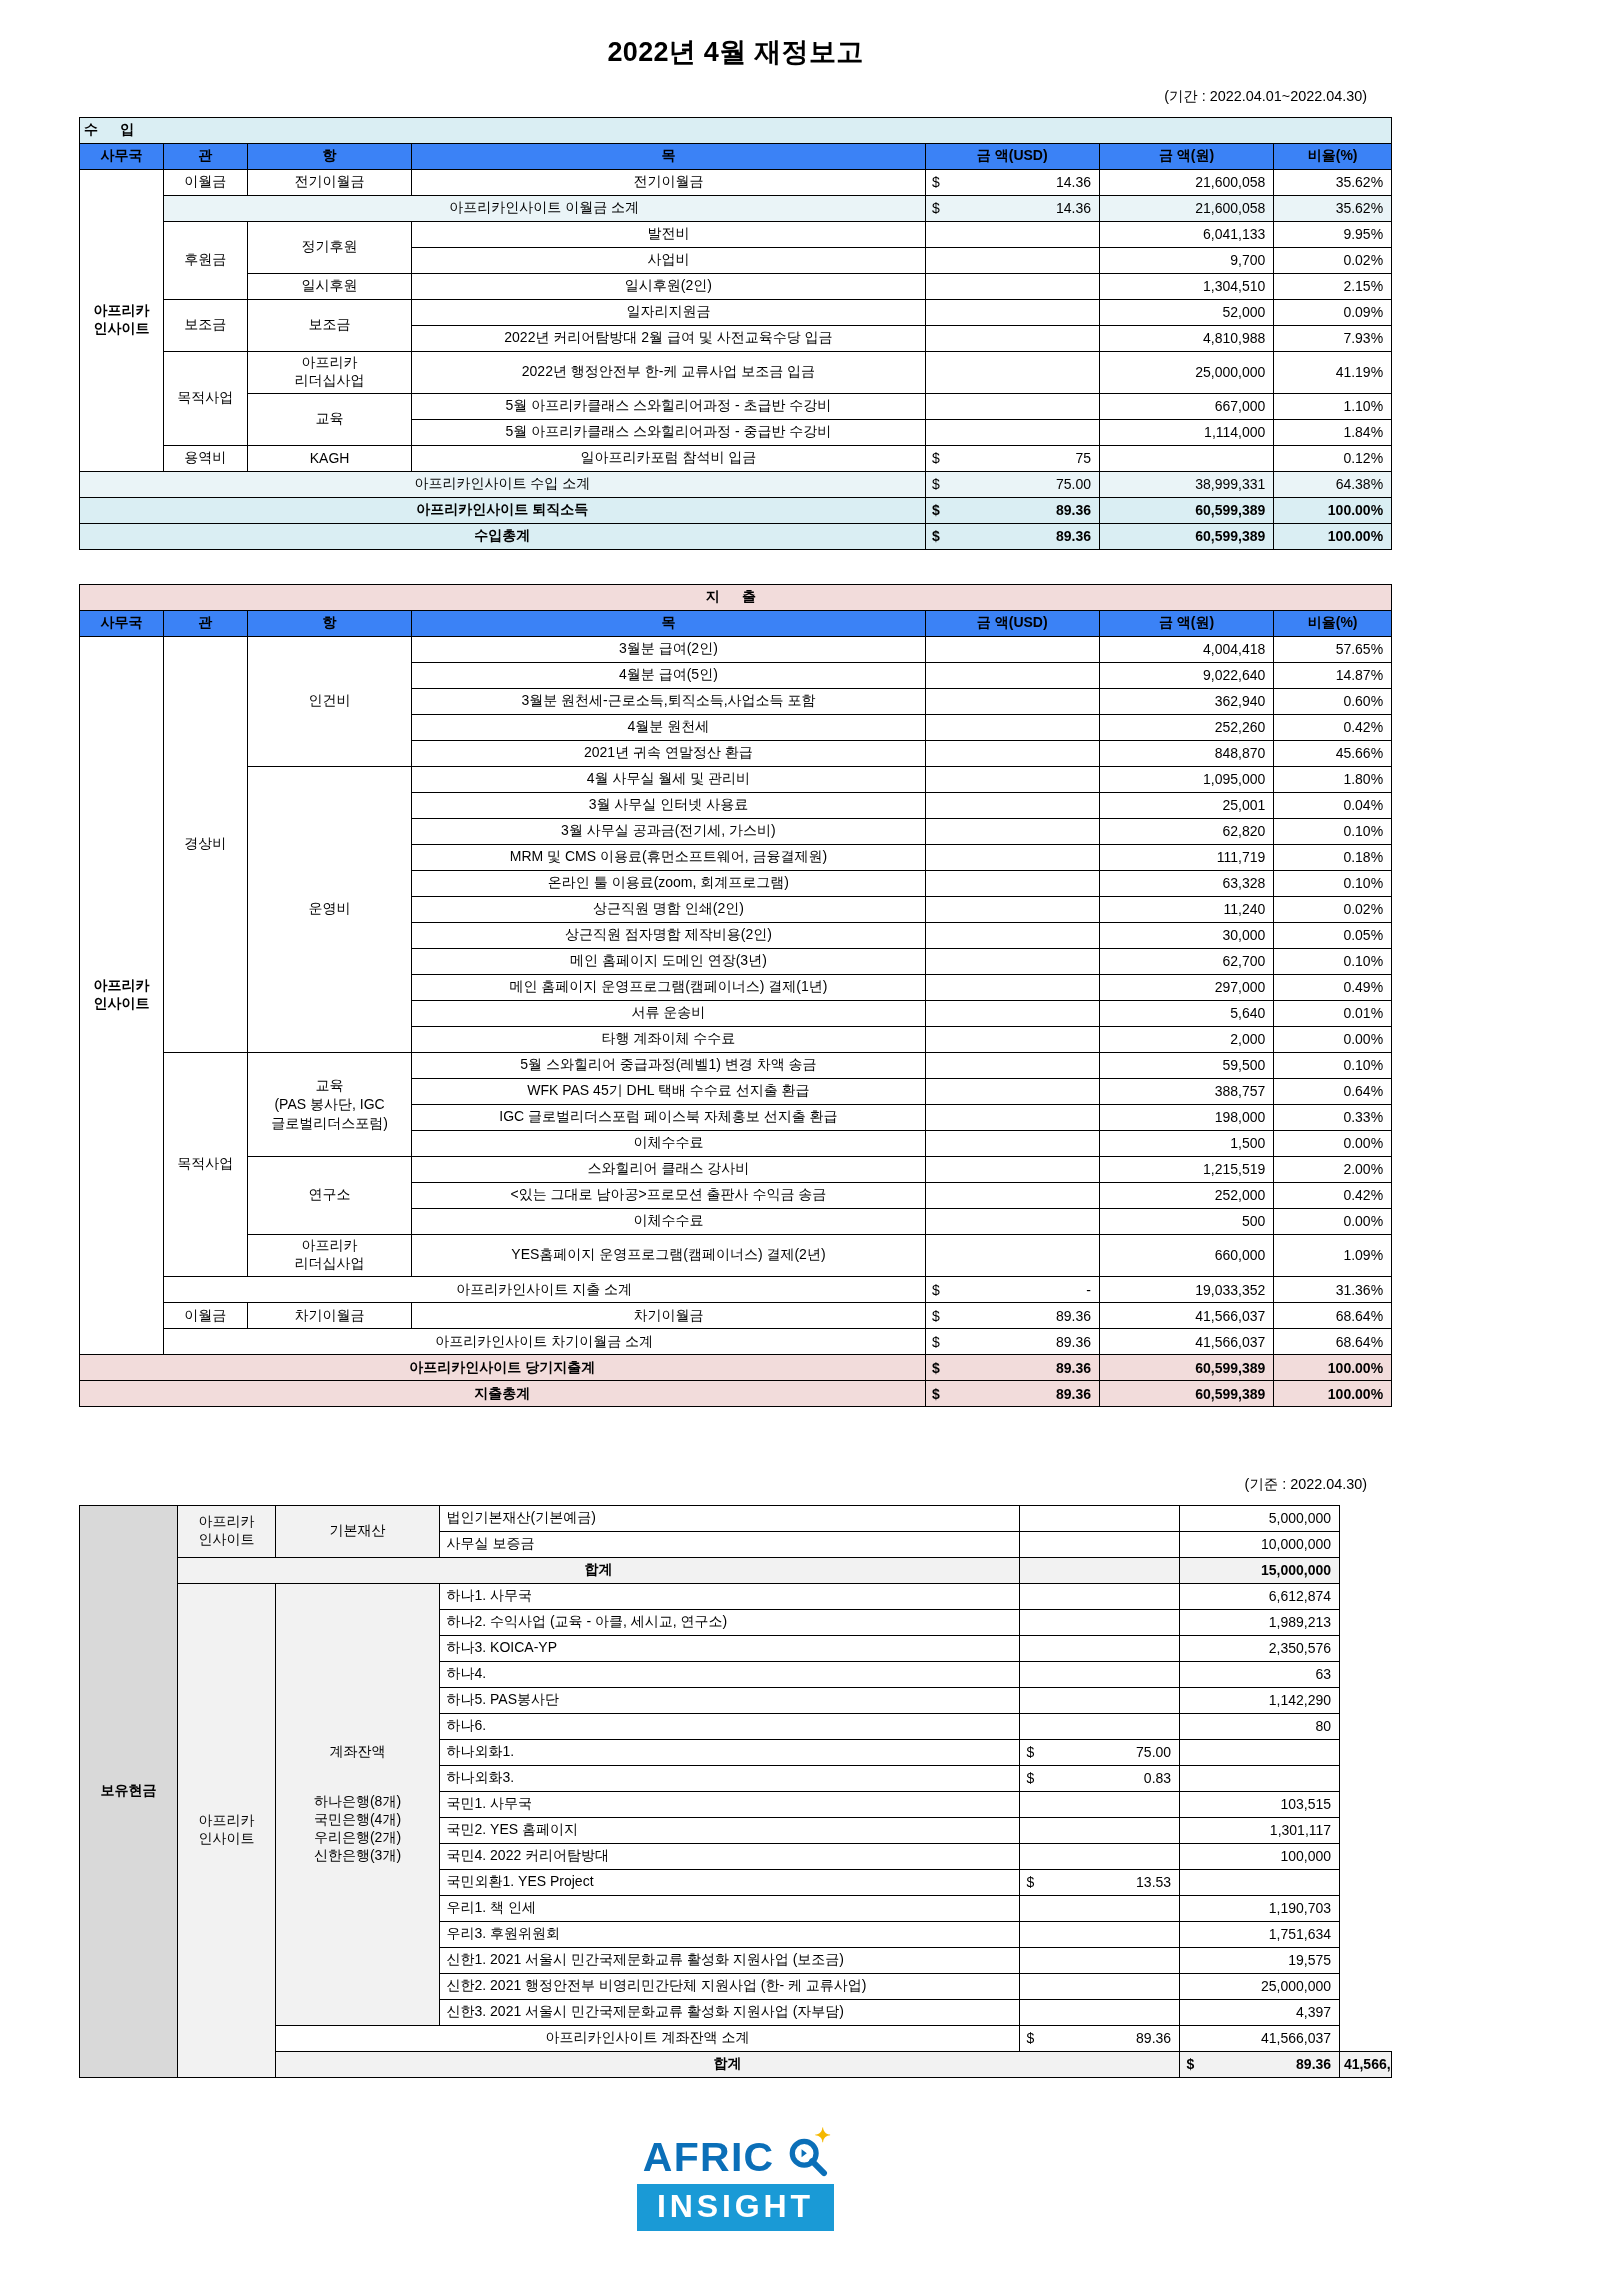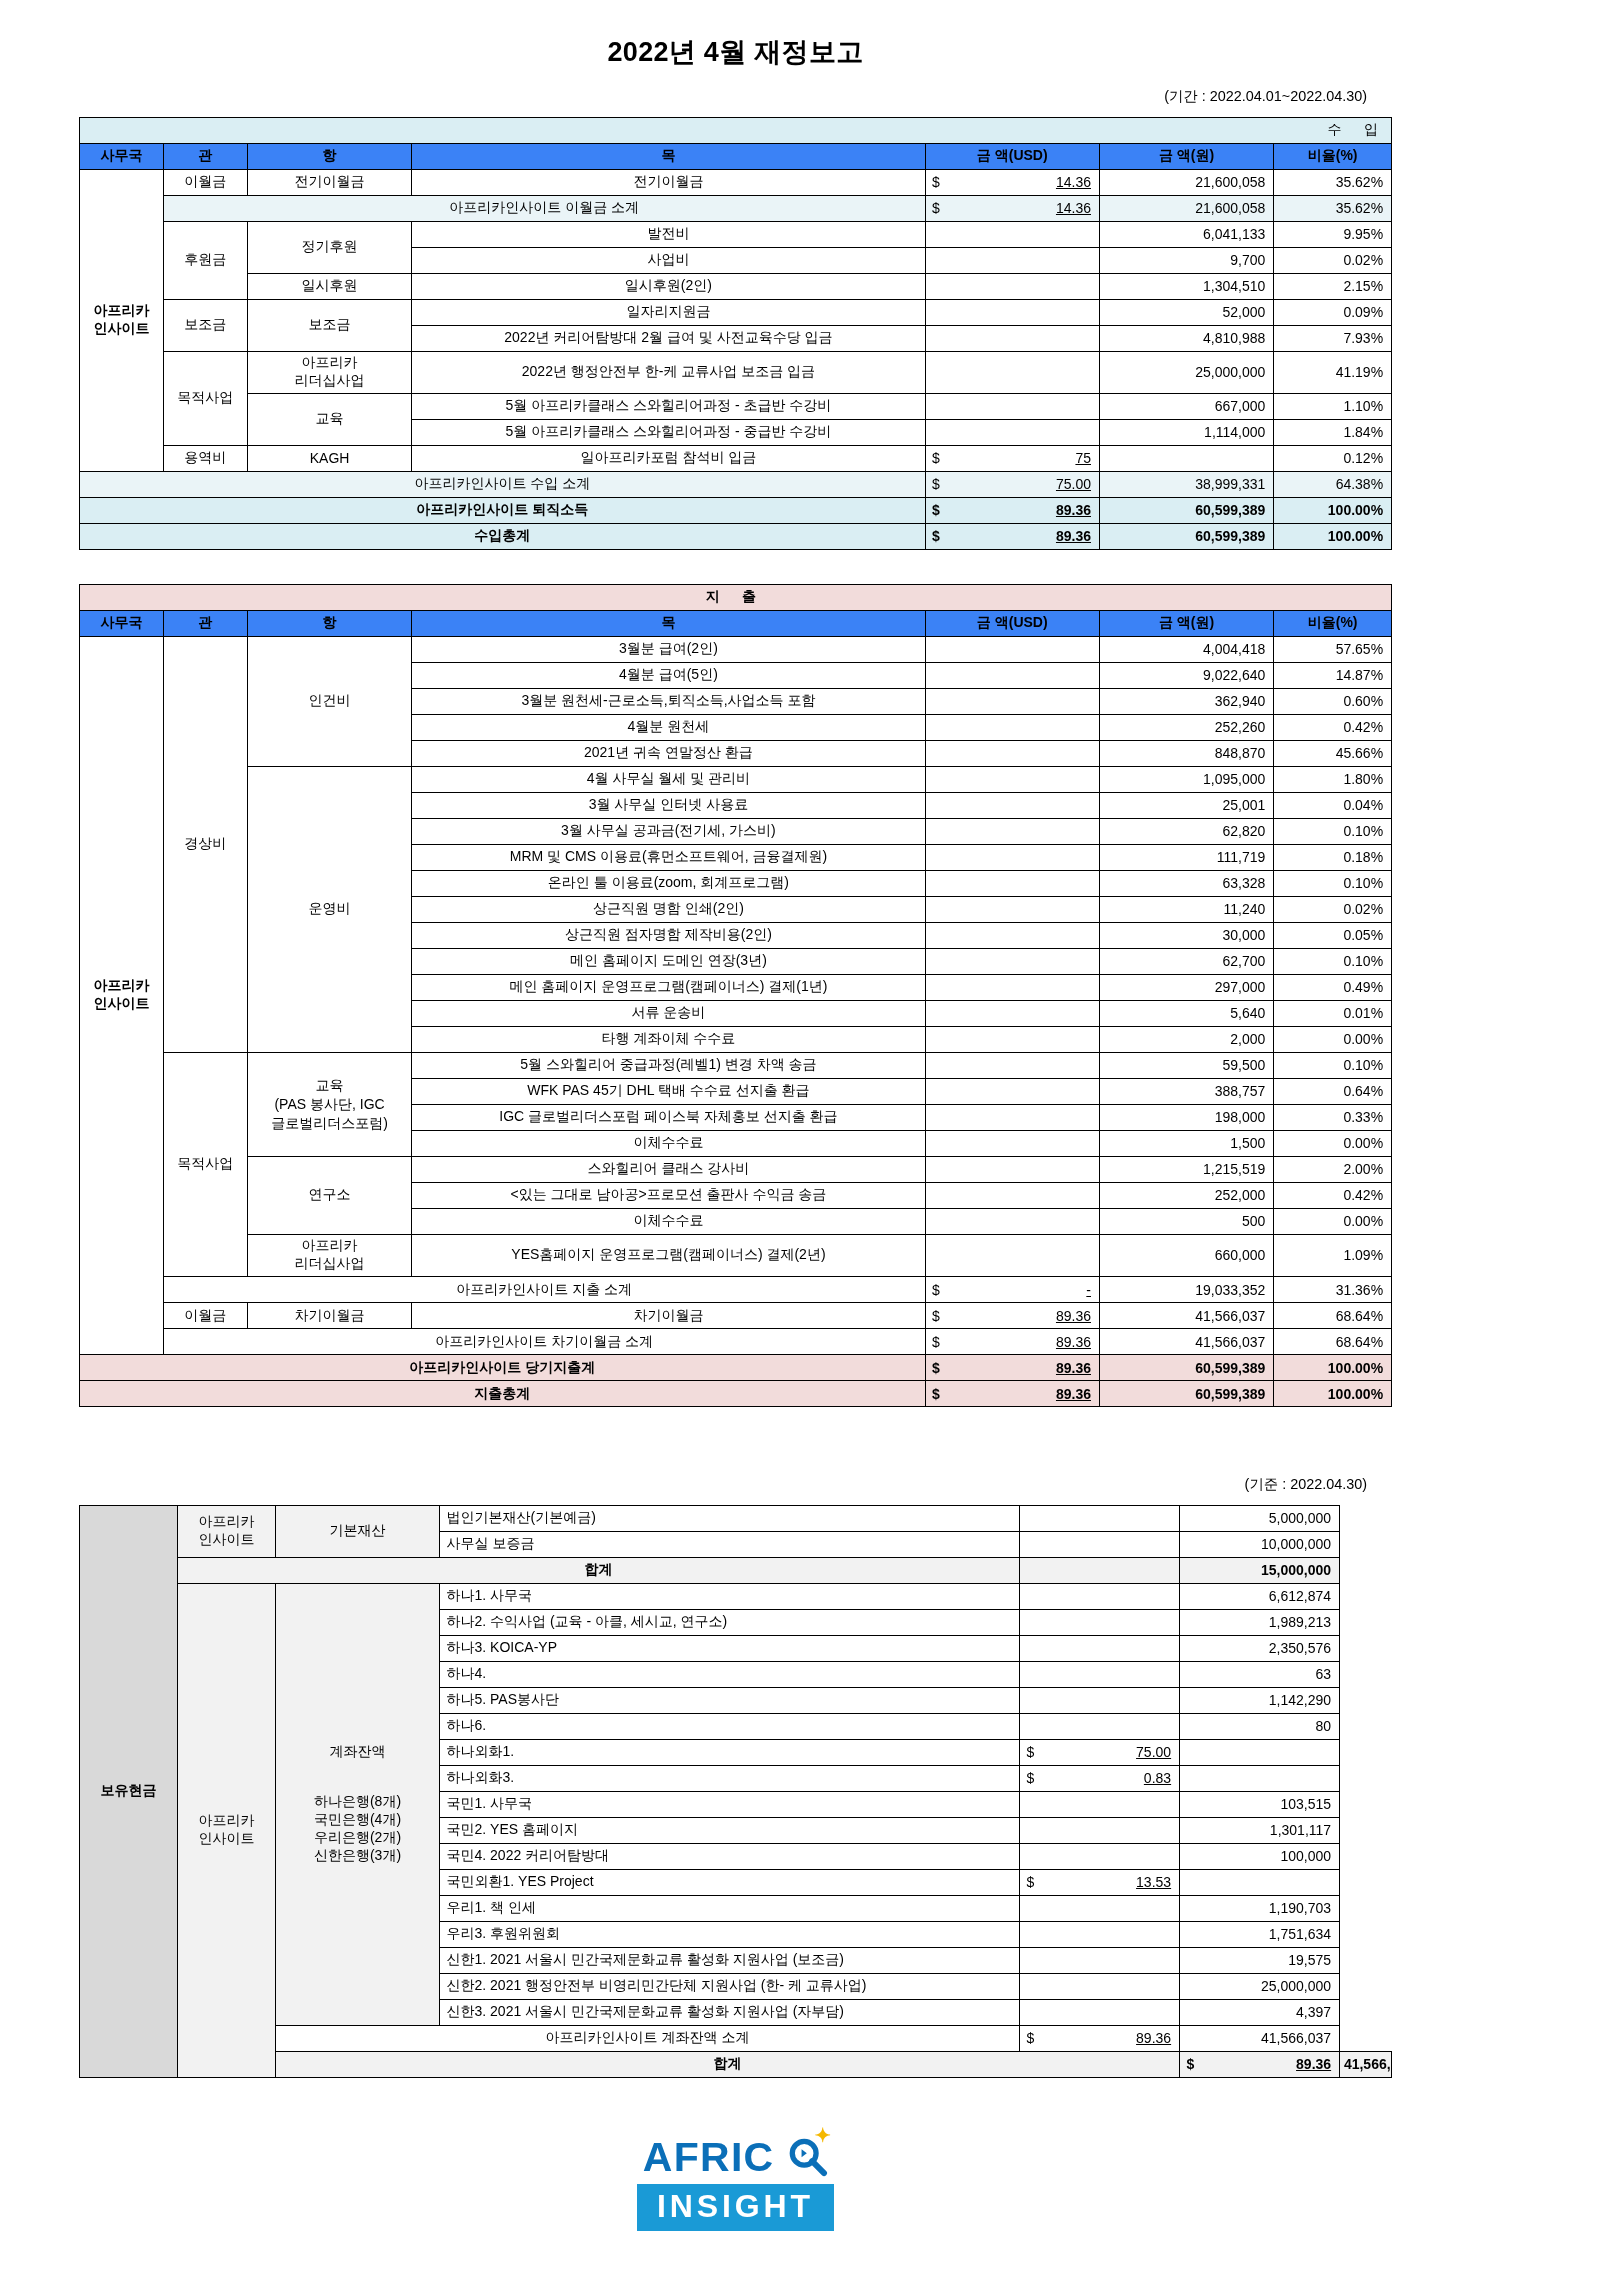--- a/index.html
+++ b/index.html
@@ -45,22 +45,22 @@
     box-sizing: border-box;
     overflow: hidden;
     white-space: nowrap;
   }
   .c { text-align: center; }
   .r { text-align: right; padding-right: 7.9px; }
   .l { text-align: left; padding-left: 6.5px; }
   .b { font-weight: bold; }
   .hdr-income {
     background: #daeef3;
-    font-weight: normal;
-    text-align: right;
+    font-weight: bold;
+    text-align: left;
     letter-spacing: 9.2px;
   }
   .hdr-expense {
     background: #f2dcdb;
     font-weight: bold;
     text-align: center;
     letter-spacing: 9.2px;
   }
   .colhdr {
     background: #3b82f6;
@@ -69,21 +69,21 @@
   }
   .sub-income { background: #eaf4f7; }
   .tot-income { background: #daeef3; font-weight: bold; }
   .tot-expense { background: #f2dcdb; font-weight: bold; }
   .grey { background: #d9d9d9; }
   .greylight { background: #f2f2f2; }
   .spacer { height: 34px; }
   .spacer-lg { height: 51px; }
   .usd-cell { position: relative; padding: 0 7.9px 0 6.5px; }
   .usd-cell .dollar { float: left; }
-  .usd-cell .num { float: right; text-decoration: underline; }
+  .usd-cell .num { float: right; }
   .logo-wrap {
     margin-top: 56px;
     display: flex;
     justify-content: center;
     align-items: center;
   }
   .logo {
     display: inline-block;
     text-align: center;
     position: relative;

